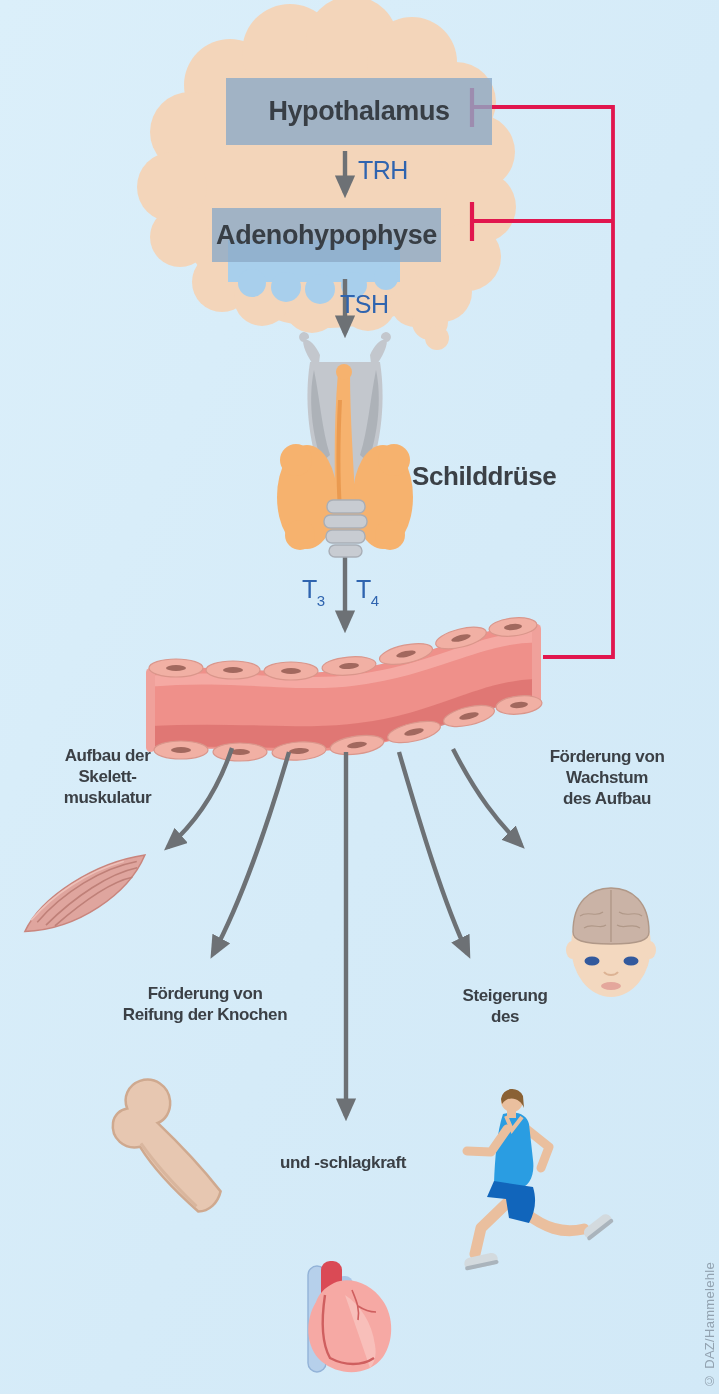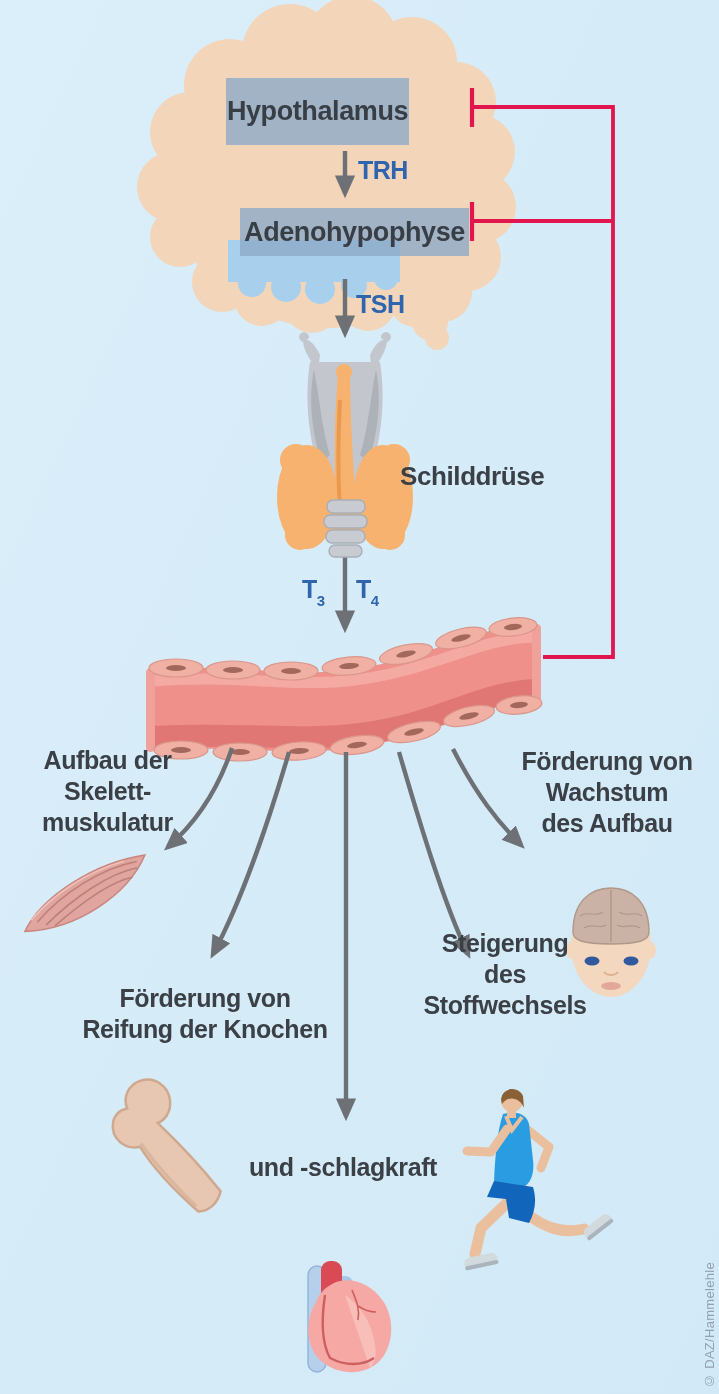--- a/index.html
+++ b/index.html
@@ -8,24 +8,24 @@
     background:linear-gradient(115deg,#dbeffa 0%,#d5ebf8 55%,#d2e9f7 100%);
     font-family:"Liberation Sans","DejaVu Sans",sans-serif;
   }
   .art{position:absolute;left:0;top:0;}
   .txt{position:absolute;color:#3b4046;font-weight:700;letter-spacing:-0.4px;}
   .node-box{
     position:absolute;background:rgba(140,170,200,0.80);
     display:flex;align-items:center;justify-content:center;
     color:#383e45;font-size:27px;font-weight:700;letter-spacing:-0.4px;
   }
-  .hormone{position:absolute;color:#2f64af;font-size:25px;font-weight:700;letter-spacing:-0.5px;}
+  .hormone{position:absolute;color:#2f64af;font-size:25px;font-weight:400;letter-spacing:-0.5px;}
   .hormone sub{font-size:15px;position:relative;top:2px;left:0px;}
-  .effect{font-size:25px;line-height:1.24;text-align:center;}
-  .organ-label{font-size:26px;}
+  .effect{font-size:17px;line-height:1.24;text-align:center;}
+  .organ-label{font-size:26px;margin-left:12px;}
   .credit{
     position:absolute;right:2px;bottom:6px;height:160px;
     writing-mode:vertical-rl;transform:rotate(180deg);
     color:#92a2b0;font-size:13px;font-weight:400;letter-spacing:0.3px;
   }
 </style>
 </head>
 <body>
 
 <div class="canvas">
@@ -231,29 +231,29 @@
       <rect x="321" y="1261" width="21" height="42" rx="9" fill="#da4a55"></rect>
       <path d="M316,1302 C305,1320 305,1346 321,1361 C340,1377 369,1376 383,1357
                C394,1341 394,1317 383,1301 C371,1283 349,1276 334,1283
                C324,1288 319,1294 316,1302 Z" fill="#f6a9a4"></path>
       <path d="M345,1295 C360,1305 372,1322 375,1345 C377,1356 374,1364 370,1368" fill="#f9c4bf" opacity="0.8"></path>
       <path d="M325,1295 C322,1315 320,1340 330,1358 C345,1366 362,1366 374,1358" stroke="#cf5f5f" stroke-width="2.4" fill="none"></path>
       <path d="M352,1290 C356,1300 360,1308 358,1320 M358,1306 C364,1310 370,1312 376,1312" stroke="#cf5f5f" stroke-width="1.6" fill="none"></path>
     </g>
   </svg>
 
-  <div class="node-box" style="left:226px;top:78px;width:183px;height:67px">
+  <div class="node-box" style="left:226px;top:78px;width:266px;height:67px">
     <span>Hypothalamus</span>
   </div>
-  <div class="node-box" style="left:240px;top:208px;width:229px;height:48px">
+  <div class="node-box" style="left:212px;top:208px;width:229px;height:54px">
     <span>Adenohypophyse</span>
   </div>
 
   <div class="hormone" style="left:358px;top:156px">TRH</div>
-  <div class="hormone" style="left:356px;top:290px">TSH</div>
+  <div class="hormone" style="left:340px;top:290px">TSH</div>
   <div class="hormone" style="left:302px;top:575px">
     <span>T</span><sub>3</sub>
   </div>
   <div class="hormone" style="left:356px;top:575px">
     <span>T</span><sub>4</sub>
   </div>
 
   <div class="txt organ-label" style="left:400px;top:461px;width:150px">Schilddrüse</div>
 
   <div class="txt effect" style="left:5px;top:745px;width:205px">
@@ -266,24 +266,23 @@
     <div>Förderung von</div>
     <div>Wachstum</div>
     <div>des Aufbau</div>
   </div>
 
   <div class="txt effect" style="left:72px;top:983px;width:266px">
     <div>Förderung von</div>
     <div>Reifung der Knochen</div>
   </div>
 
-  <div class="txt effect" style="left:402px;top:928px;width:206px">
+  <div class="txt effect" style="left:402px;top:985px;width:206px">
     <div>Steigerung</div>
     <div>des</div>
-    <div>Stoffwechsels</div>
   </div>
 
   <div class="txt effect" style="left:220px;top:1152px;width:246px">
     <div>und -schlagkraft</div>
   </div>
 
   <div class="credit">© DAZ/Hammelehle</div>
 
 </div>
 

